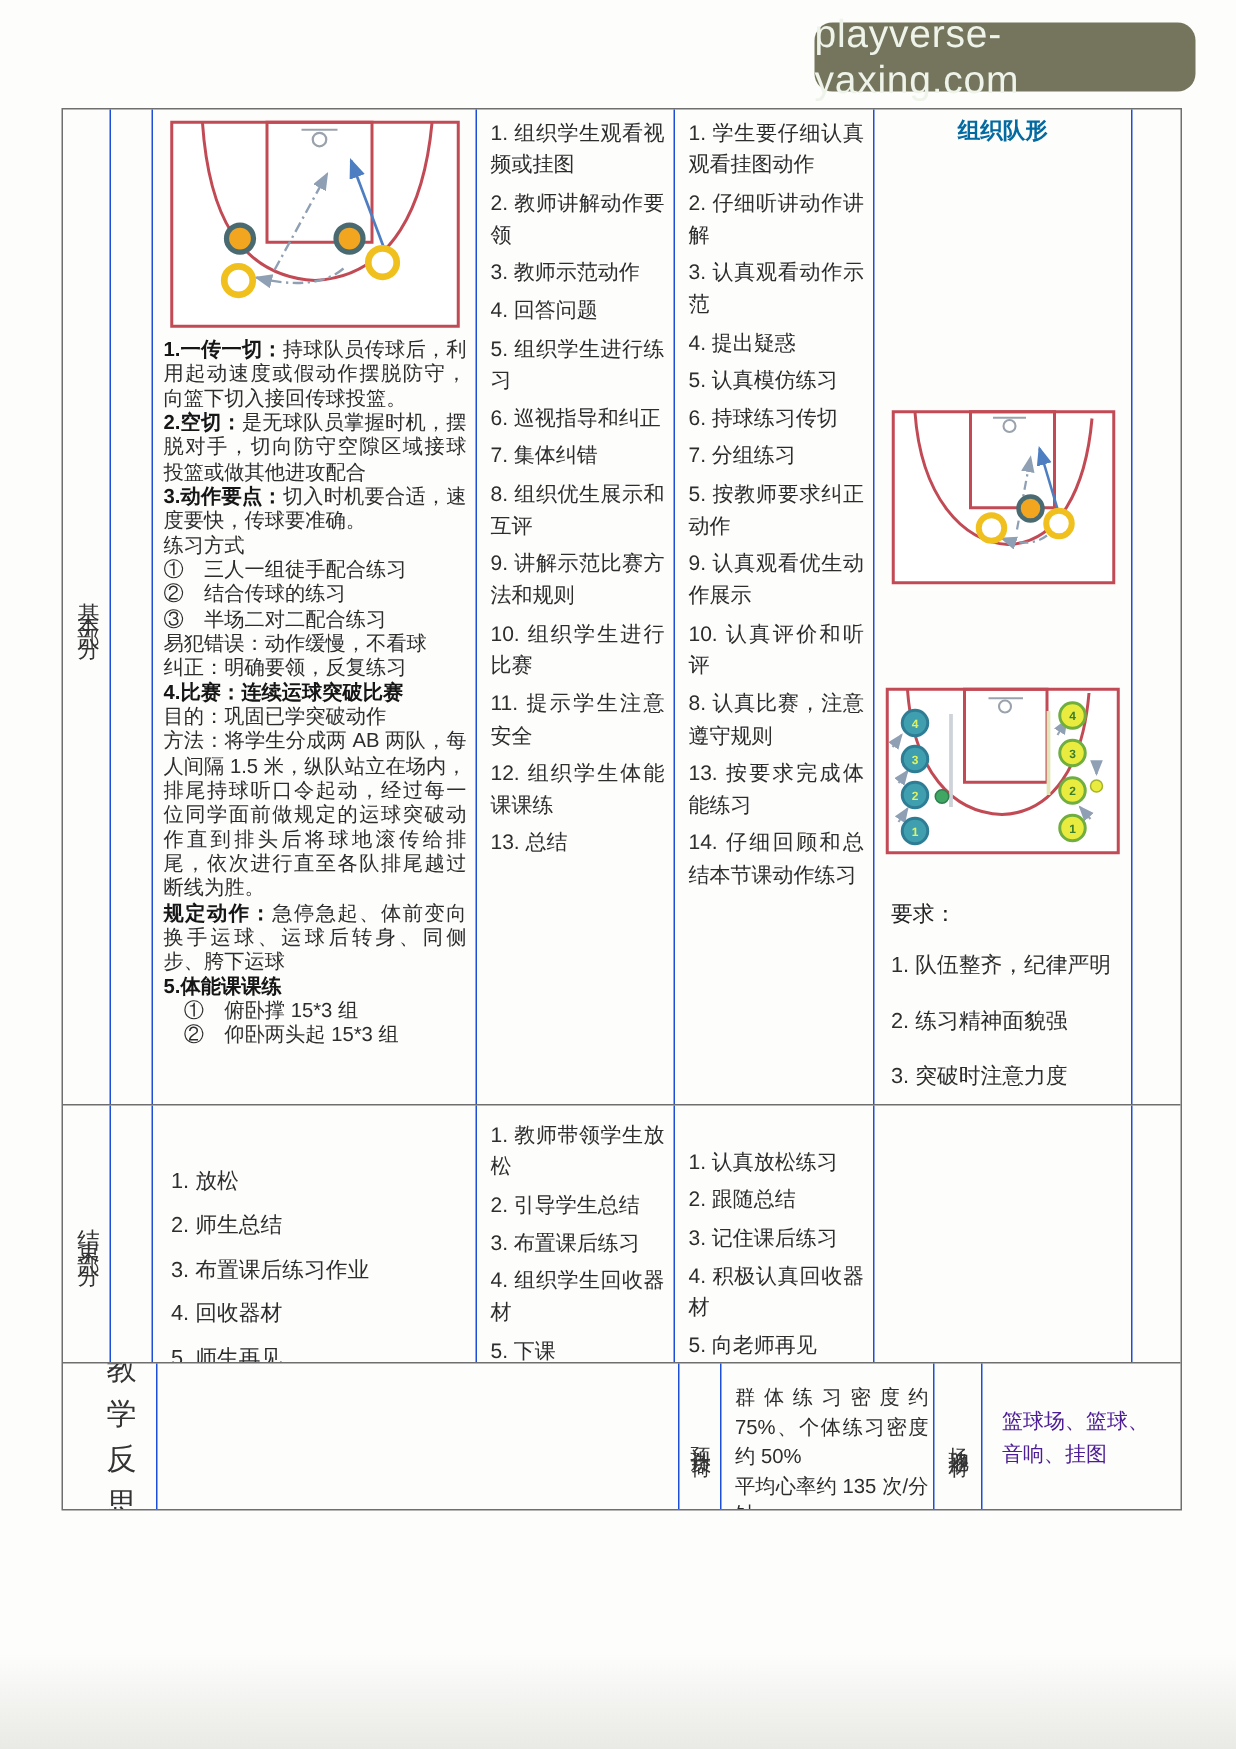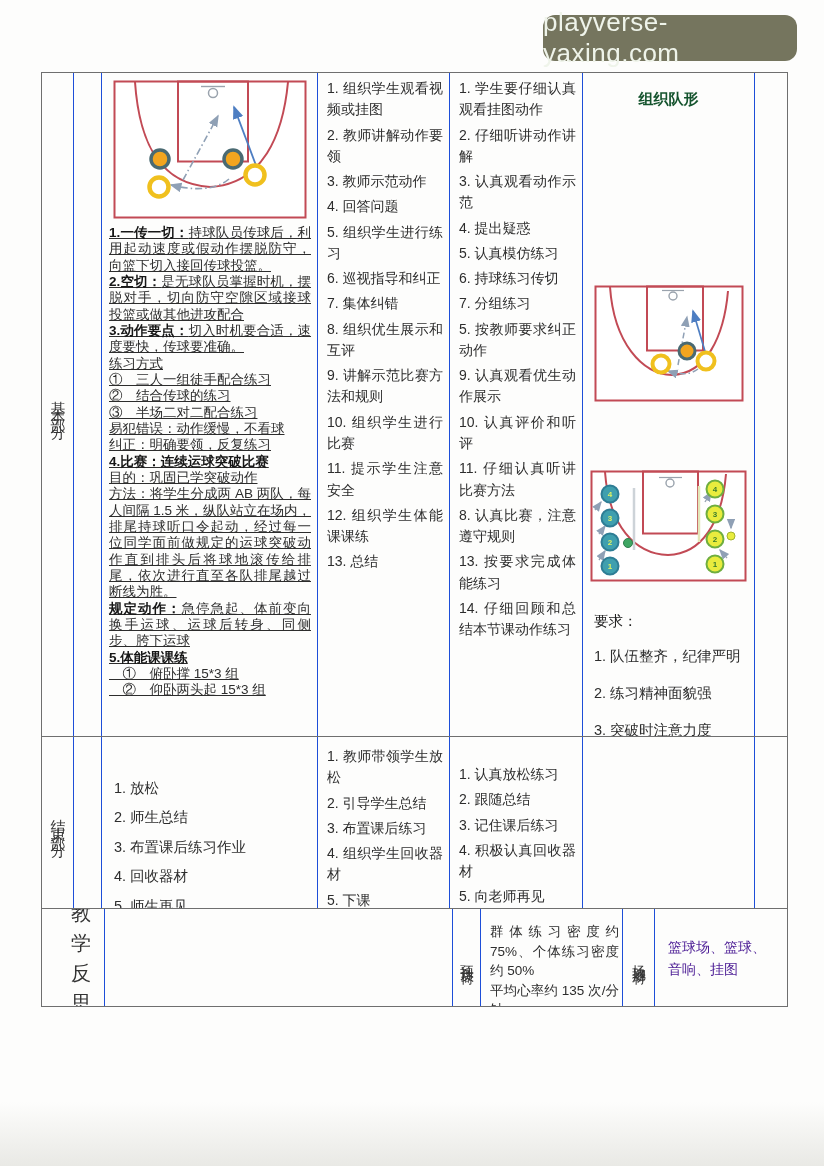--- a/index.html
+++ b/index.html
@@ -26,30 +26,30 @@
   .cell:first-child { border-left:none; }
 
   .label-cell { display:flex; align-items:center; justify-content:center; }
   .vtext { writing-mode:vertical-rl; text-orientation:upright; letter-spacing:8px; font-size:15px; color:#333; }
   .vtext-sm { writing-mode:vertical-rl; text-orientation:upright; letter-spacing:2px; font-size:13.5px; color:#333; }
 
   
   .content-cell { padding:0 6px 0 7px; }
   .court { display:block; }
   .court1 { margin:7px auto 5px; }
-  .cpara { margin:0; font-size:13.5px; line-height:1.21; color:#2d2d2d; text-align:justify;text-decoration:underline; }
+  .cpara { margin:0; font-size:13.5px; line-height:1.21; color:#2d2d2d; text-align:justify; }
   .cpara b { color:#161616; }
 
   
   .list-cell { padding:5px 6px 0 9px; }
   .li { margin:0 0 4px; font-size:14px; line-height:1.52; color:#2d2d2d; text-align:justify; }
 
   
   .org-cell { padding:5px 6px 0 6px; }
-  .org-title { text-align:center; font-weight:bold; font-size:15px; color:#14532d; margin:12px; }
+  .org-title { text-align:center; font-weight:bold; font-size:15px; color:#0369a1; margin:0; }
   .court2 { margin:176px auto 0; }
   .court3 { margin:68px auto 0; }
   .req { margin-top:30px; padding-left:5px; }
   .req-title { margin:0 0 5px; font-size:14.5px; color:#222; }
   .req-item { margin:15px 0 6px; font-size:14.5px; line-height:1.5; color:#2d2d2d; }
 
   
   .end-content { padding:40px 6px 0 12px; }
   .end-content .li { margin-bottom:7px; line-height:1.55; font-size:14.5px; }
   .end-teacher { padding:9px 6px 0 9px; }
@@ -184,21 +184,20 @@
           <p class="li">6.  持球练习传切</p>
 
           <p class="li">7.  分组练习</p>
 
           <p class="li">5.  按教师要求纠正动作</p>
 
           <p class="li">9.  认真观看优生动作展示</p>
 
           <p class="li">10. 认真评价和听评</p>
 
-          <p class="li">11. 仔细认真听讲比赛方法</p>
 
           <p class="li">8. 认真比赛，注意遵守规则</p>
 
           <p class="li">13. 按要求完成体能练习</p>
 
           <p class="li">14. 仔细回顾和总结本节课动作练习</p>
         </div>
 
       <div class="cell org-cell">
         <p class="org-title">组织队形</p>

